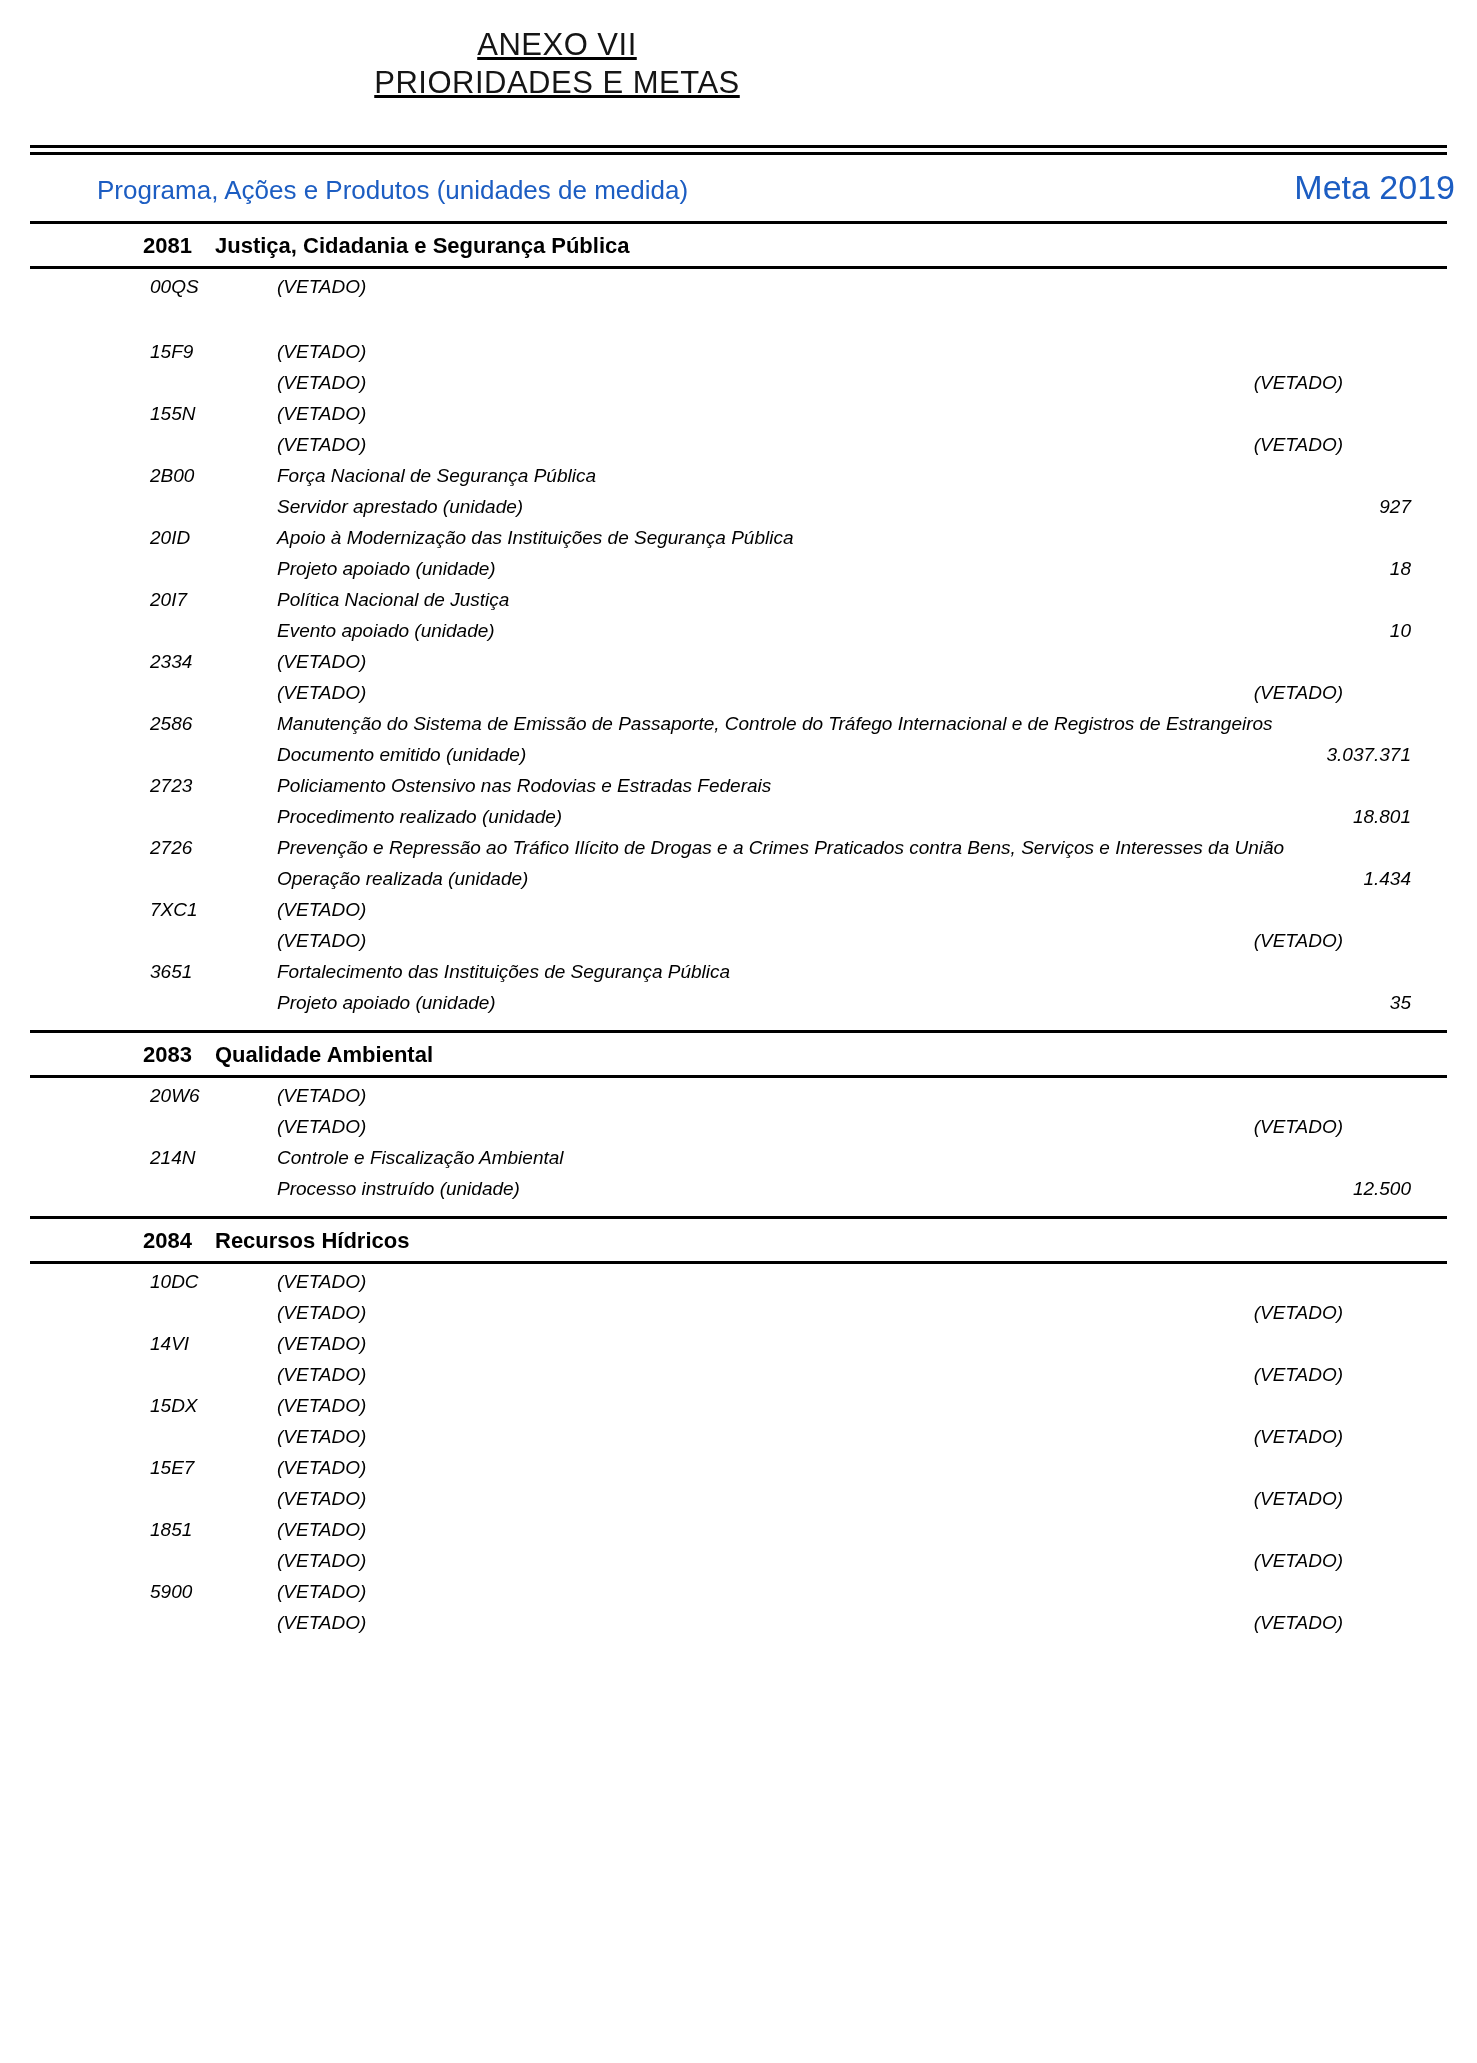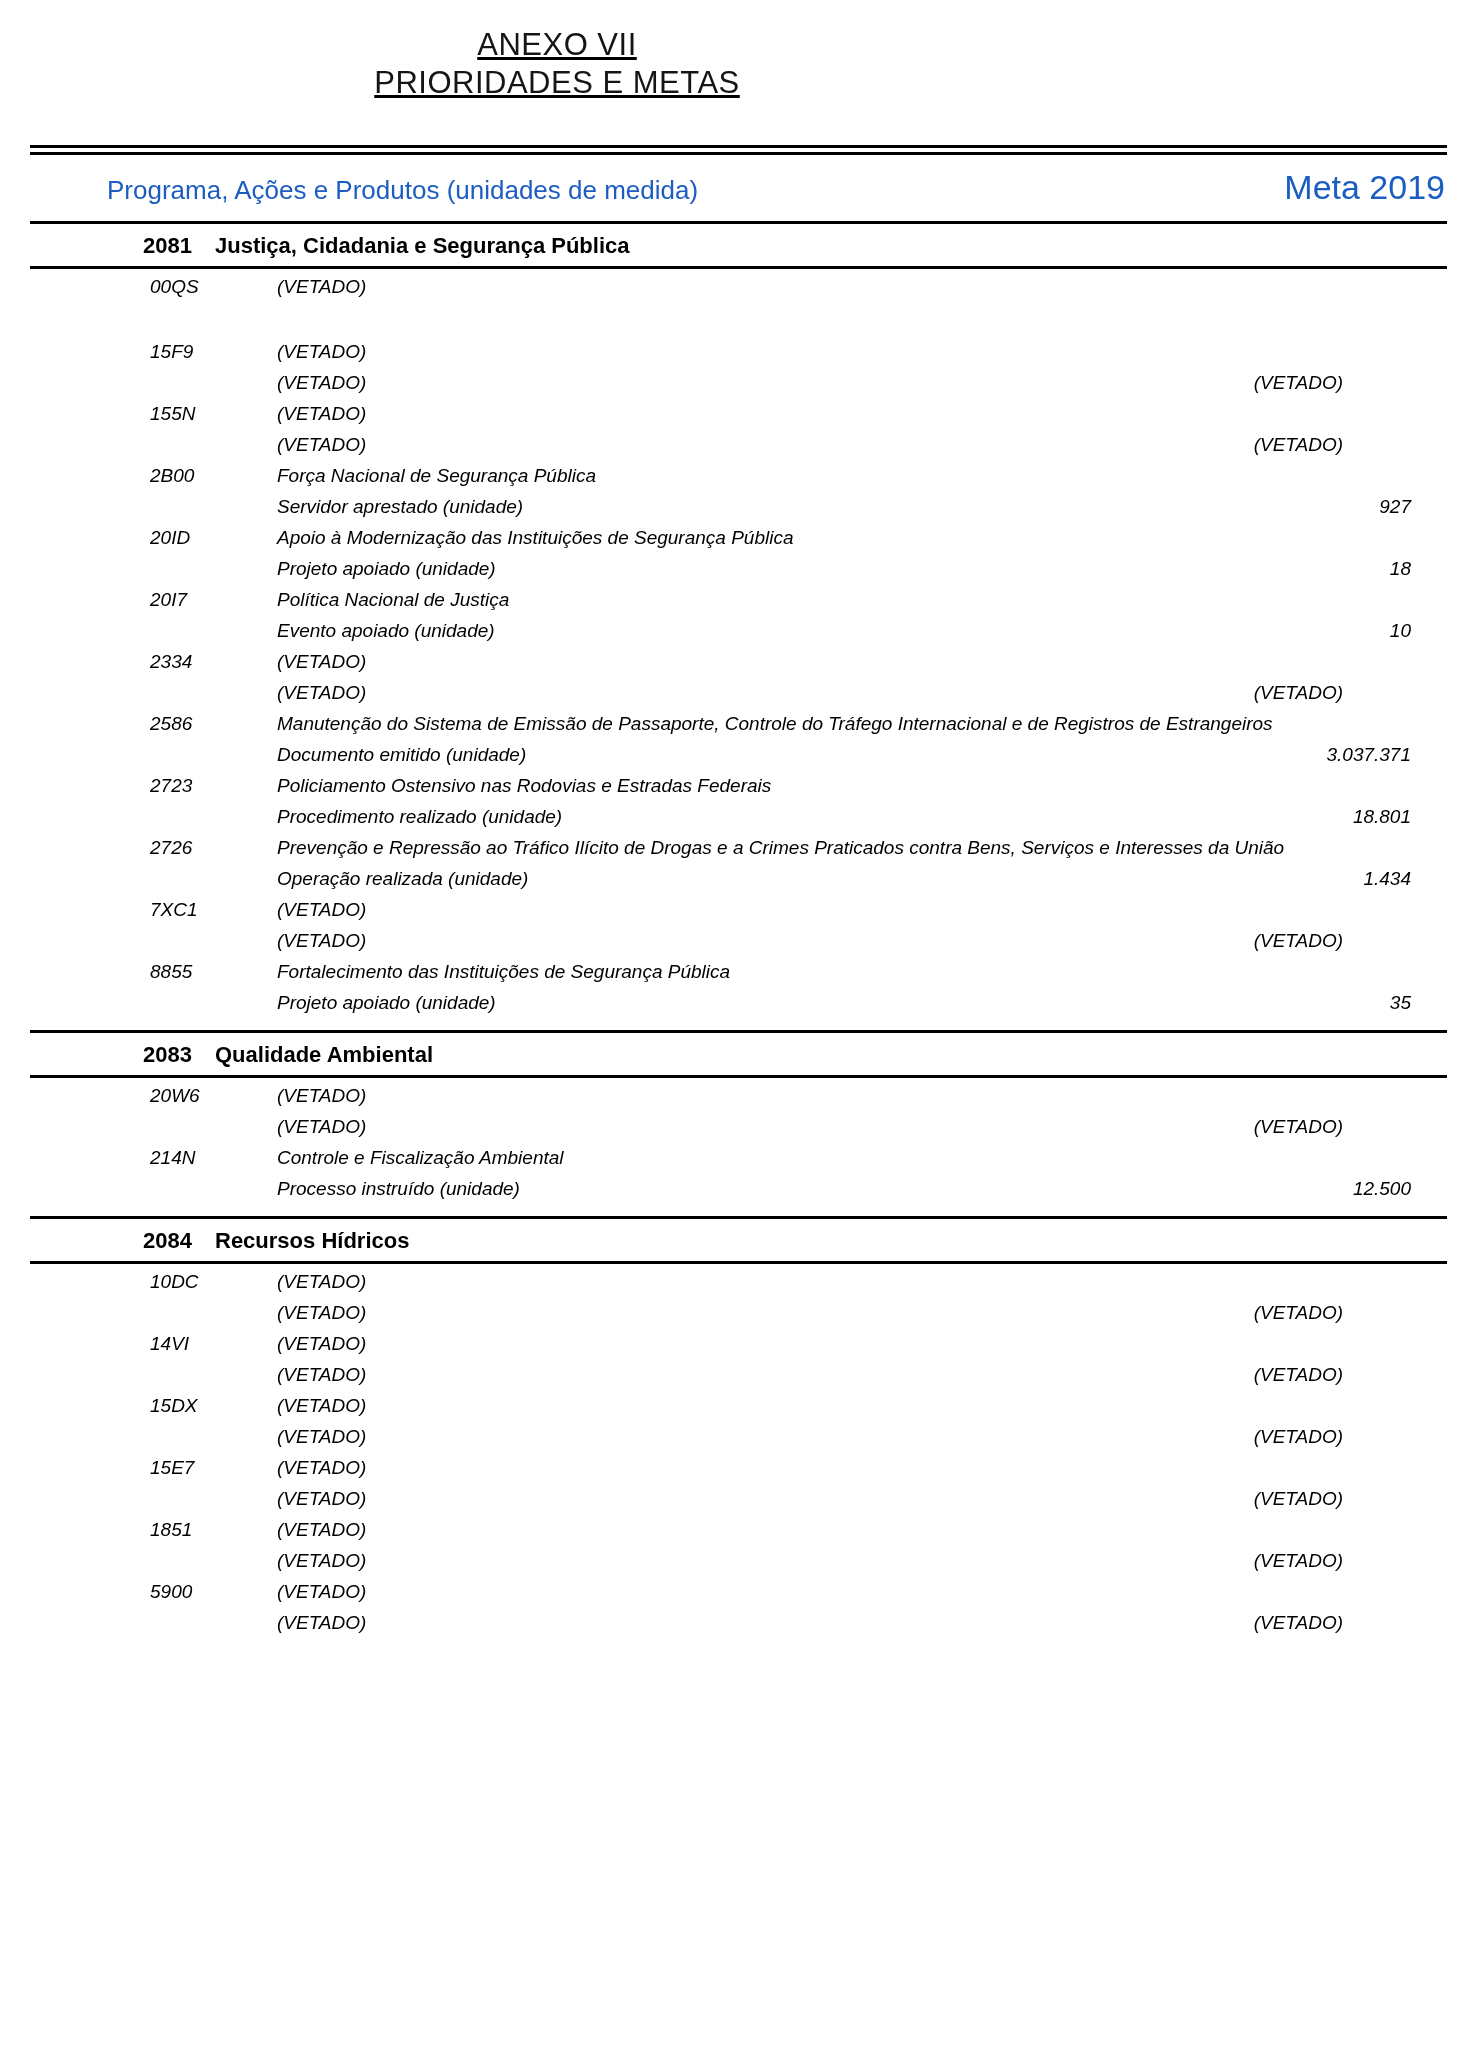--- a/index.html
+++ b/index.html
@@ -19,21 +19,21 @@
   
   .double-rule {
     margin: 43px 30px 0 30px;
     height: 4px;
     border-top: 3px solid #000;
     border-bottom: 3px solid #000;
   }
 
   
   .table-header {
-    margin: 0 30px;
+    margin: 0 20px;
     padding: 13px 0 14px 0;
     display: flex; align-items: baseline; justify-content: space-between;
   }
   .th-left { padding-left: 77px; font-size: 26px; color: var(--accent, #1c5dc2); }
   .th-right { font-size: 34px; color: var(--accent, #1c5dc2); padding-right: 2px; }
 
   
   .program-header {
     margin: 0 30px;
     border-top: 3px solid #000;
@@ -164,21 +164,21 @@
           </div>
           <div class="row action">
             <span class="code">7XC1</span>
             <span class="desc">(VETADO)</span>
           </div>
           <div class="row product">
             <span class="desc">(VETADO)</span>
             <span class="meta vetado">(VETADO)</span>
           </div>
           <div class="row action">
-            <span class="code">8855</span>
+            <span class="code">3651</span>
             <span class="desc">Fortalecimento das Instituições de Segurança Pública</span>
           </div>
           <div class="row product">
             <span class="desc">Projeto apoiado (unidade)</span>
             <span class="meta">35</span>
           </div>
         </div>
       </section>
       <section class="program-section">
         <div class="program-header">

